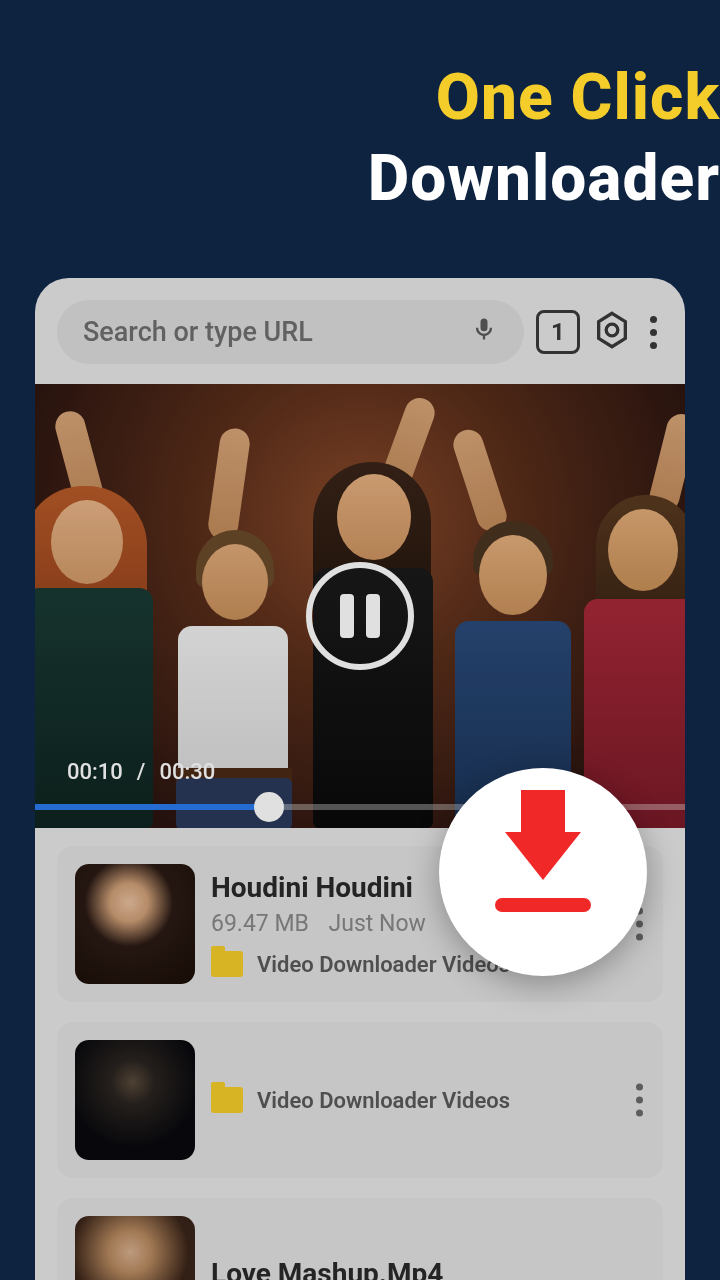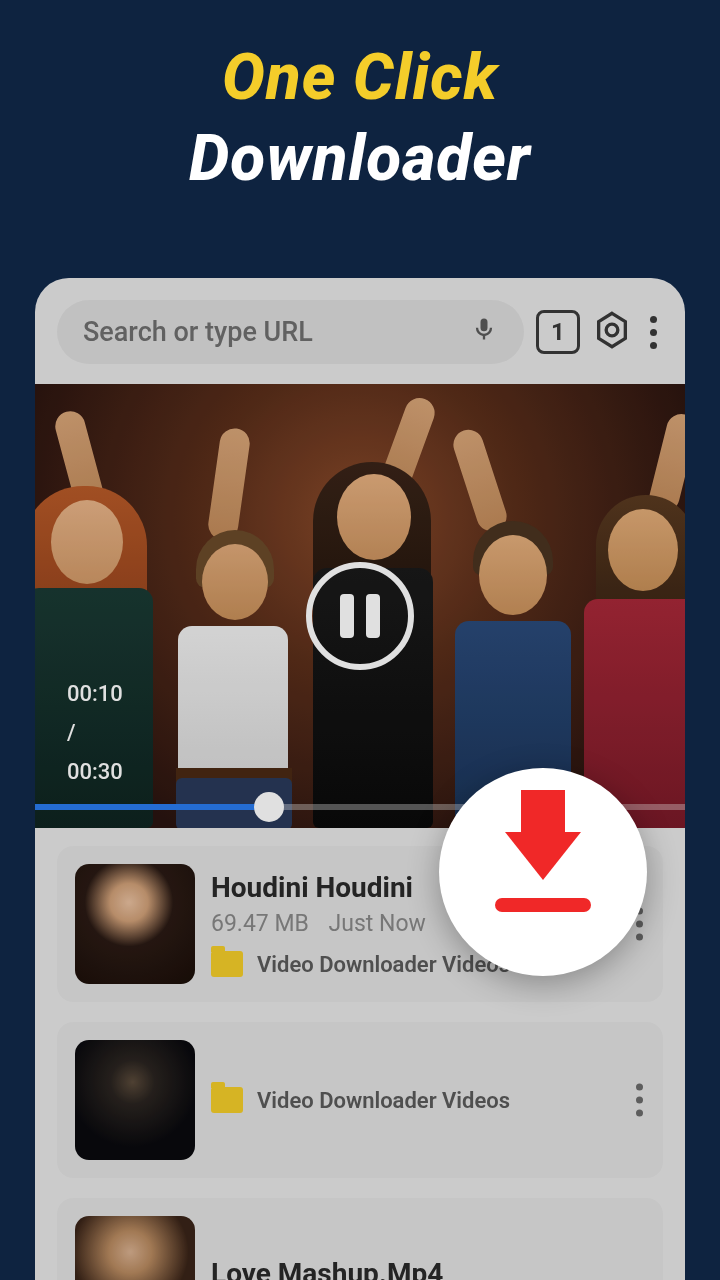--- a/index.html
+++ b/index.html
@@ -1,17 +1,17 @@
 <!DOCTYPE html>
 <html><head>
 <meta charset="utf-8">
 <style>
 *{margin:0;padding:0;box-sizing:border-box;}
 body{width:720px;height:1280px;background:#0e2340;font-family:-apple-system,BlinkMacSystemFont,'Segoe UI',Roboto,Arial,sans-serif;overflow:hidden;position:relative;}
-.hero-title{text-align:center;padding-top:40px;font-style:italic;}
+.hero-title{text-align:right;padding-top:60px;}
 .hero-title .line1{color:#f4cd2a;font-size:64px;font-weight:800;letter-spacing:1px;}
 .hero-title .line2{color:#ffffff;font-size:64px;font-weight:800;letter-spacing:1px;margin-top:6px;}
 .phone-mock{position:absolute;left:35px;top:278px;width:650px;height:1002px;background:#e8e8e8;border-radius:34px 34px 0 0;overflow:hidden;}
 .phone-overlay{position:absolute;inset:0;background:rgba(0,0,0,0.12);pointer-events:none;z-index:5;}
 .browser-bar{display:flex;align-items:center;padding:22px 22px 20px 22px;gap:12px;}
 .search-pill{flex:1;height:64px;background:#dcdcdc;border-radius:32px;display:flex;align-items:center;padding:0 26px;justify-content:space-between;}
 .search-pill span{color:#6f6f6f;font-size:27px;font-weight:500;}
 .mic-icon svg{width:28px;height:28px;}
 .tab-box{width:44px;height:44px;border:3.5px solid #3a3a3a;border-radius:8px;display:flex;align-items:center;justify-content:center;color:#3a3a3a;font-size:24px;font-weight:700;}
 .gear-icon svg{width:40px;height:40px;}
@@ -45,21 +45,21 @@
 .torso{position:absolute;border-radius:14px 14px 6px 6px;}
 .p1 .torso{top:150px;left:22px;width:128px;height:240px;background:linear-gradient(180deg,#1a3a34,#0e2420);}
 .p2 .torso{top:158px;left:18px;width:110px;height:202px;background:linear-gradient(180deg,#f0f0f0,#d4d4d4);}
 .p2 .jeans{position:absolute;top:310px;left:16px;width:116px;height:52px;background:#2a3a5a;border-radius:6px;}
 .p2 .belt{position:absolute;top:300px;left:16px;width:116px;height:16px;background:#4a2a14;}
 .p3 .torso{top:150px;left:28px;width:120px;height:260px;background:linear-gradient(180deg,#1a1a1a,#0a0a0a);}
 .p4 .torso{top:158px;left:20px;width:116px;height:207px;background:linear-gradient(180deg,#2a4a7a,#1a3458);}
 .p5 .torso{top:156px;left:24px;width:120px;height:229px;background:linear-gradient(180deg,#a82838,#7a1a28);}
 .pause-btn{position:absolute;top:178px;left:50%;transform:translateX(-50%);width:108px;height:108px;border:6px solid #fff;border-radius:50%;display:flex;align-items:center;justify-content:center;gap:12px;z-index:3;}
 .pause-btn span{width:14px;height:44px;background:#fff;border-radius:4px;}
-.time-row{position:absolute;bottom:44px;left:32px;color:#fff;font-size:22px;font-weight:500;display:flex;gap:14px;z-index:3;flex-direction:column;}
+.time-row{position:absolute;bottom:44px;left:32px;color:#fff;font-size:22px;font-weight:500;display:flex;gap:14px;z-index:3;}
 .progress-track{position:absolute;bottom:18px;left:0;right:0;height:6px;background:rgba(255,255,255,0.35);z-index:3;}
 .progress-fill{position:absolute;left:0;top:0;height:100%;width:36%;background:#2a7cf0;}
 .progress-thumb{position:absolute;left:36%;top:50%;transform:translate(-50%,-50%);width:30px;height:30px;background:#fff;border-radius:50%;}
 .download-fab{position:absolute;top:490px;right:38px;width:208px;height:208px;background:#fff;border-radius:50%;box-shadow:0 8px 32px rgba(0,0,0,0.3);display:flex;flex-direction:column;align-items:center;justify-content:center;z-index:10;}
 .download-fab .arrow{width:0;height:0;border-left:38px solid transparent;border-right:38px solid transparent;border-top:48px solid #f02828;position:relative;}
 .download-fab .arrow::before{content:'';position:absolute;top:-90px;left:-22px;width:44px;height:48px;background:#f02828;}
 .download-fab .underline{margin-top:18px;width:96px;height:14px;background:#f02828;border-radius:7px;}
 .list-area{padding:18px 22px;}
 .item-card{background:#e2e2e2;border-radius:16px;padding:18px;display:flex;align-items:center;gap:16px;margin-bottom:20px;position:relative;}
 .thumb{width:120px;height:120px;border-radius:14px;flex-shrink:0;background:#333;}

